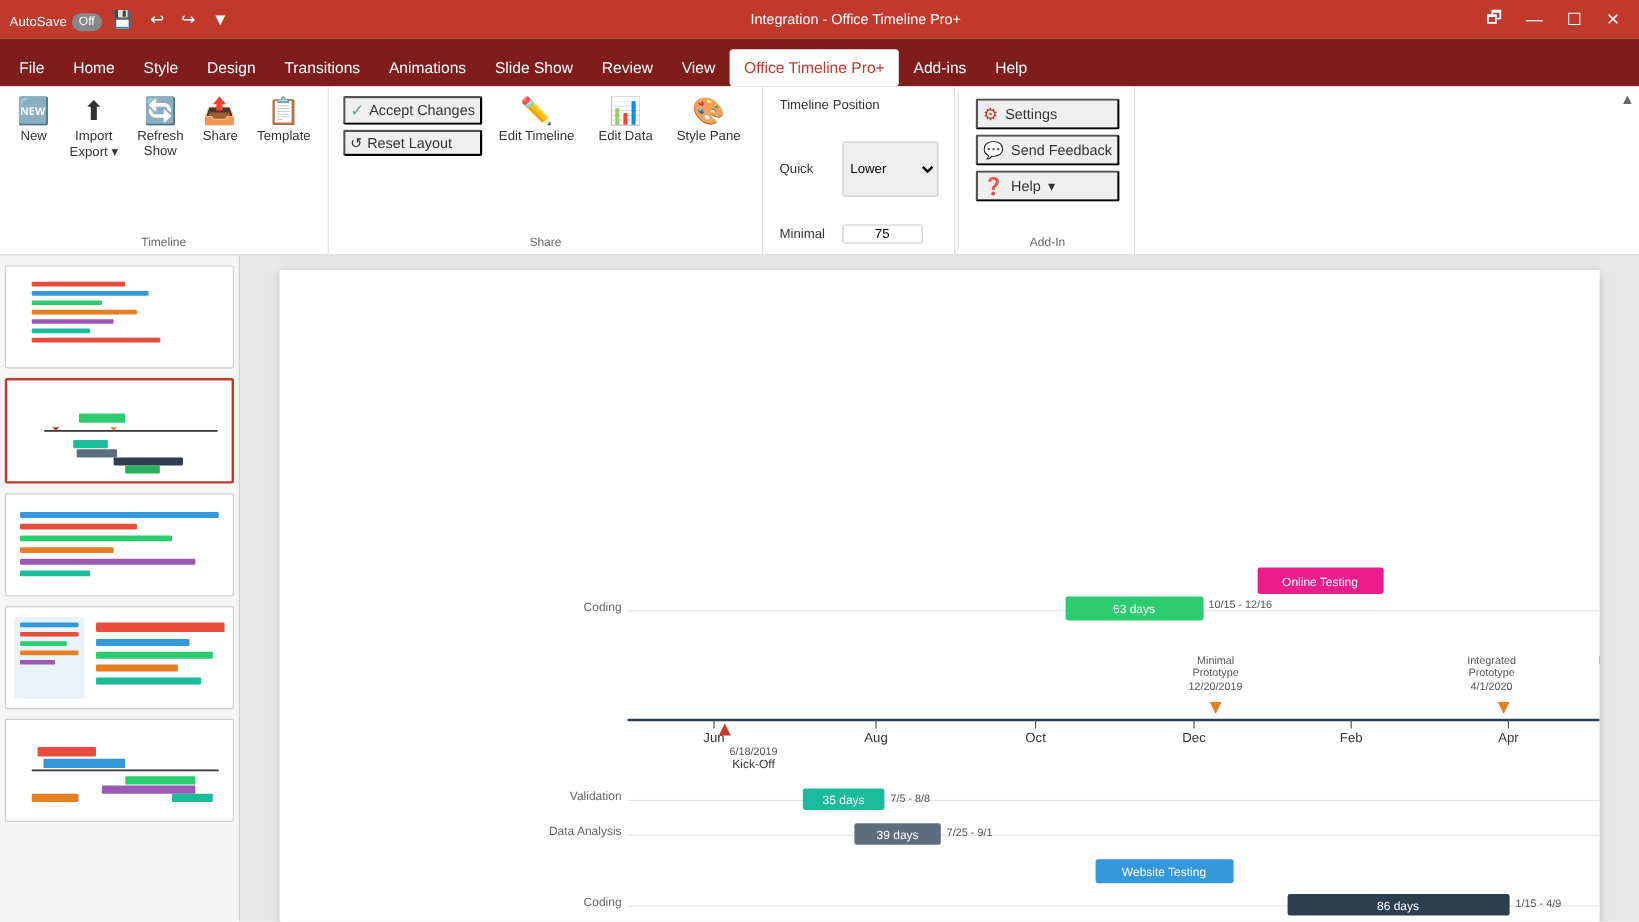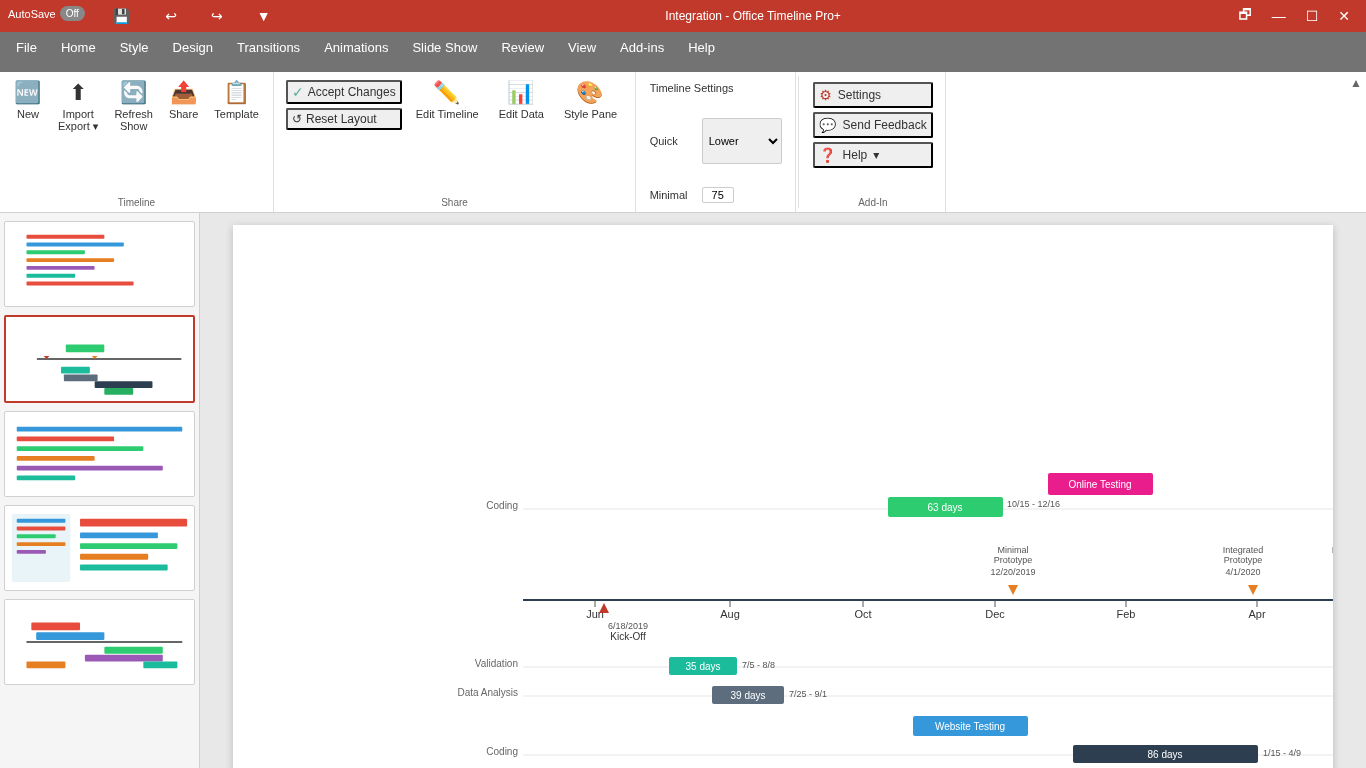--- a/index.html
+++ b/index.html
@@ -8,34 +8,34 @@
     
     .title-bar {
       background: #c0392b;
       height: 32px;
       display: flex;
       align-items: center;
       justify-content: space-between;
       padding: 0 8px;
       color: white;
     }
-    .title-bar-left { display: flex; align-items: flex-start; gap: 24px; font-size: 12px; }
+    .title-bar-left { display: flex; align-items: flex-end; gap: 4px; font-size: 12px; }
     .title-bar-center { font-size: 12px; color: white; }
     .title-bar-right { display: flex; align-items: center; gap: 4px; }
     .title-btn { color: white; background: none; border: none; cursor: pointer; padding: 4px 8px; font-size: 14px; }
     .autosave { display: flex; align-items: center; gap: 4px; font-size: 11px; }
     .toggle-off { background: #888; border-radius: 8px; padding: 2px 6px; font-size: 10px; color: white; }
     .title-icon-btn { background: none; border: none; color: white; cursor: pointer; padding: 2px 5px; font-size: 14px; }
 
     
     .menu-bar {
-      background: #737373;
+      background: #7f1d1d;
       height: 40px;
       display: flex;
-      align-items: flex-start;
+      align-items: flex-end;
       padding: 0 4px;
     }
     .menu-item {
       color: white;
       padding: 8px 12px;
       cursor: pointer;
       font-size: 13px;
       border-radius: 3px;
     }
     .menu-item.active { background: white; color: #c0392b; }
@@ -88,21 +88,21 @@
     .edit-group { padding: 4px 12px; }
     .accept-btn { display: flex; align-items: center; gap: 4px; font-size: 12px; cursor: pointer; color: #333; padding: 2px 4px; border-radius: 2px; }
     .accept-check { color: #5a9; font-size: 14px; }
     .reset-btn { display: flex; align-items: center; gap: 4px; font-size: 12px; cursor: pointer; color: #333; padding: 2px 4px; border-radius: 2px; }
 
     
     .position-group { padding: 4px 8px; min-width: 160px; }
     .position-title { font-size: 11px; color: #333; margin-bottom: 4px; font-weight: 500; }
     .position-row { display: flex; align-items: center; gap: 4px; margin-bottom: 3px; font-size: 11px; margin-top: 20px; }
     .position-select { font-size: 11px; padding: 15px 2px; border: 1px solid #ccc; border-radius: 2px; min-width: 80px; }
-    .position-input { font-size: 11px; padding: 1px 4px; border: 1px solid #ccc; border-radius: 2px; width: 32px; text-align: center; }
+    .position-input { font-size: 11px; padding: 1px 4px; border: 1px solid #ccc; border-radius: 2px; width: 67px; text-align: center; }
     .position-label { color: #333; min-width: 48px; }
 
     
     .addin-group { padding: 4px 12px; }
     .addin-btn { display: flex; align-items: center; gap: 6px; font-size: 12px; cursor: pointer; color: #333; padding: 3px 4px; border-radius: 2px; }
     .addin-icon { color: #c0392b; font-size: 14px; }
 
     
     .ribbon-collapse { margin-left: auto; display: flex; align-items: flex-start; padding: 4px; color: #666; cursor: pointer; font-size: 12px; }
 
@@ -190,20 +190,21 @@
 <div class="menu-bar">
   <div class="menu-item">File</div>
   <div class="menu-item">Home</div>
   <div class="menu-item">Style</div>
   <div class="menu-item">Design</div>
   <div class="menu-item">Transitions</div>
   <div class="menu-item">Animations</div>
   <div class="menu-item">Slide Show</div>
   <div class="menu-item">Review</div>
   <div class="menu-item">View</div>
+  <div class="menu-item active">Office Timeline Pro+</div>
   <div class="menu-item">Add-ins</div>
   <div class="menu-item">Help</div>
 </div>
 
 <div class="ribbon">
 
   <div class="ribbon-group">
     <div class="ribbon-buttons-row">
       <button class="ribbon-btn">
         <span class="icon">🆕</span>
@@ -254,21 +255,21 @@
       <button class="ribbon-btn">
         <span class="icon">🎨</span>
         <span>Style Pane</span>
       </button>
     </div>
     <div class="ribbon-group-label">Share</div>
   </div>
 
   <div class="ribbon-group position-group">
     <div style="flex:1; display:flex; flex-direction:column; justify-content:flex-start; padding-top:6px;">
-      <div class="position-title">Timeline Settings</div>
+      <div class="position-title">Timeline Position</div>
       <div class="position-row">
         <span class="position-label">Quick</span>
         <select class="position-select">
           <option>Lower</option>
           <option>Upper</option>
           <option>Center</option>
         </select>
       </div>
       <div class="position-row">
         <span class="position-label">Minimal</span>

